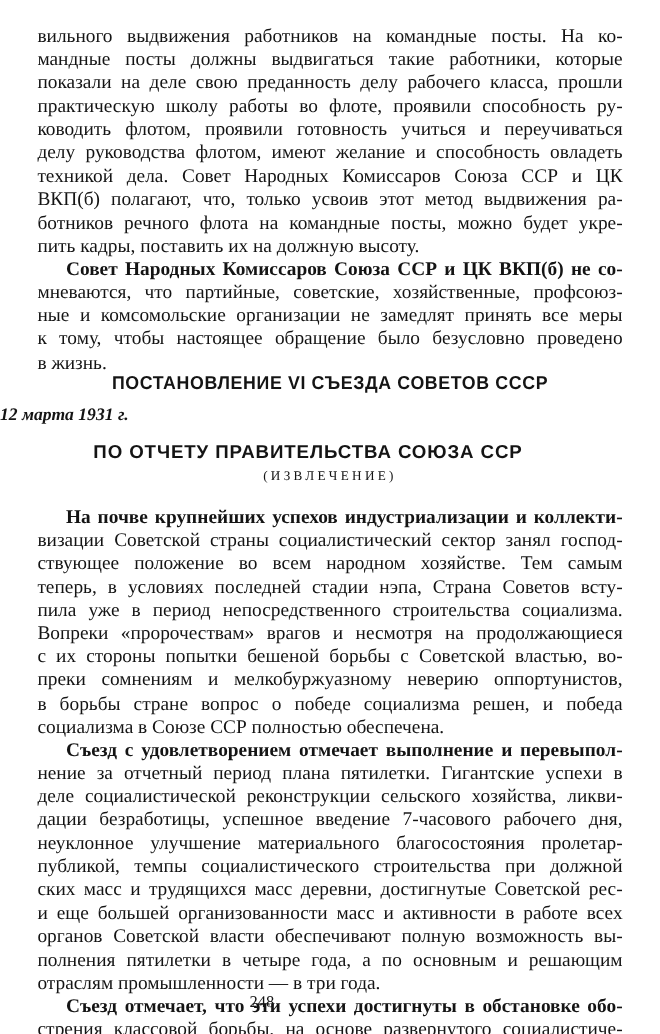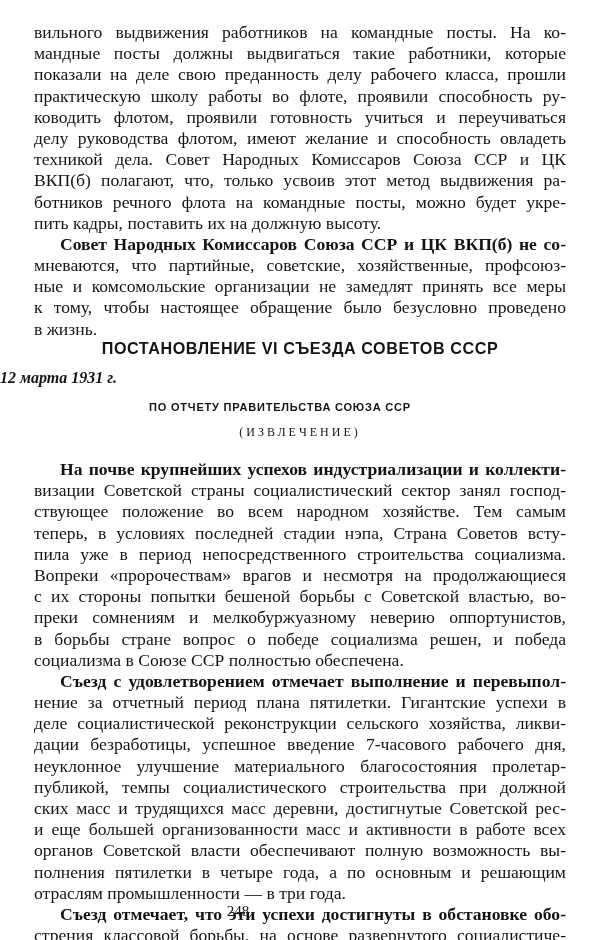--- a/index.html
+++ b/index.html
@@ -3,21 +3,21 @@
 <meta charset="utf-8">
 <style>
   html, body { margin: 0; padding: 0; background: #ffffff; }
   body { width: 600px; height: 940px; position: relative; overflow: hidden; color: #141414; }
   .page { position: absolute; left: 34px; top: 22px; width: 532px; font-family: "Liberation Serif", serif; font-size: 17.6px; line-height: 21.2px; }
   .line { display: block; white-space: nowrap; text-align: justify; text-align-last: justify; height: 21.2px; }
   .line.last { text-align-last: left; }
   .indent { padding-left: 26px; font-weight: bold; }
   .head1 { position: absolute; left: 0; width: 600px; top: 339px; text-align: center; font-family: "Liberation Sans", sans-serif; font-weight: bold; font-size: 17px; letter-spacing: 0.6px; transform: scaleX(0.95); }
   .date { position: absolute; left: 0; width: 600px; top: 369px; text-align: left; font-family: "Liberation Serif", serif; font-weight: bold; font-style: italic; font-size: 16px; }
-  .head2 { position: absolute; left: 0; width: 560px; top: 401px; text-align: center; font-family: "Liberation Sans", sans-serif; font-weight: bold; font-size: 11px; letter-spacing: 0.8px; }
+  .head2 { position: absolute; left: 0; width: 560px; top: 401px; text-align: center; font-family: "Liberation Sans", sans-serif; font-weight: bold; font-size: 17px; letter-spacing: 0.8px; }
   .sub { position: absolute; left: 0; width: 600px; top: 425px; text-align: center; font-family: "Liberation Serif", serif; font-size: 12px; letter-spacing: 3px; }
   .body2 { position: absolute; left: 34px; top: 459px; width: 532px; font-family: "Liberation Serif", serif; font-size: 17.6px; line-height: 21.2px; }
   .pagenum { position: absolute; left: 0; width: 476px; top: 903px; text-align: center; font-family: "Liberation Serif", serif; font-size: 15px; }
 </style>
 </head>
 <body>
 
 <div class="page" id="intro">
     <span class="line">вильного выдвижения работников на командные посты. На ко-</span>
     <span class="line">мандные посты должны выдвигаться такие работники, которые</span>

